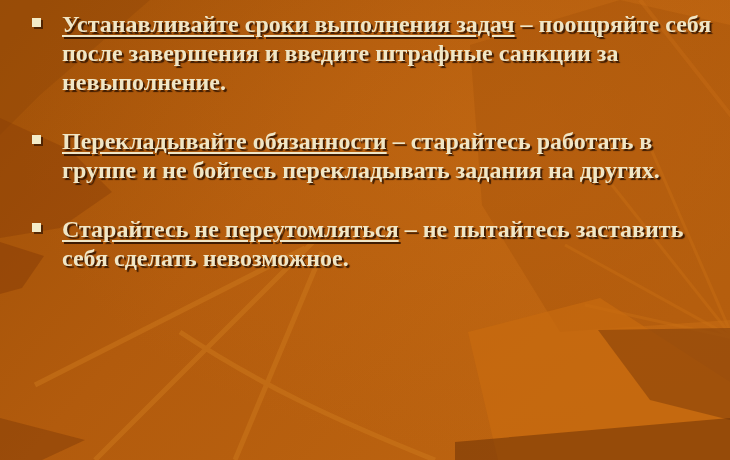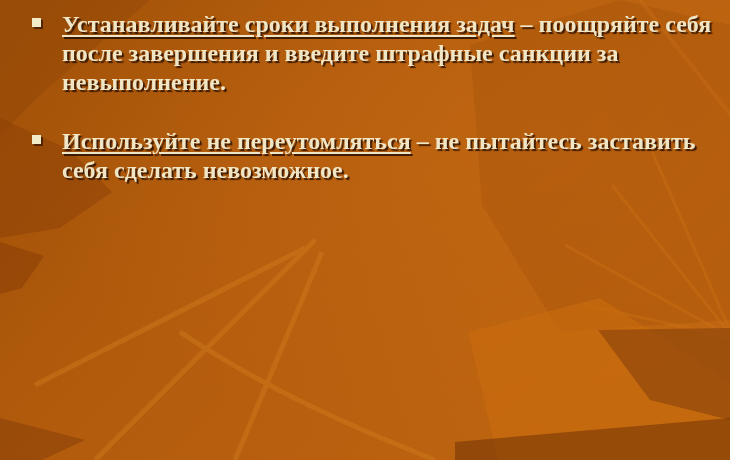--- a/index.html
+++ b/index.html
@@ -92,23 +92,27 @@
   </svg>
 
   <div class="content">
     <ul class="bullets">
 
       <li>
         <span class="sq"></span>
         <span class="lead">Устанавливайте сроки выполнения задач</span><span> – поощряйте себя после завершения и введите штрафные санкции за невыполнение.</span>
       </li>
 
+      <li>
+        <span class="sq"></span>
+        <span class="lead">Перекладывайте обязанности</span><span> – старайтесь работать в группе и не бойтесь перекладывать задания на других.</span>
+      </li>
 
 
 
       <li>
         <span class="sq"></span>
-        <span class="lead">Используйте не переутомляться</span><span> – не пытайтесь заставить себя сделать невозможное.</span>
+        <span class="lead">Старайтесь не переутомляться</span><span> – не пытайтесь заставить себя сделать невозможное.</span>
       </li>
 
     </ul>
   </div>
 </div>
 
 </body></html>

